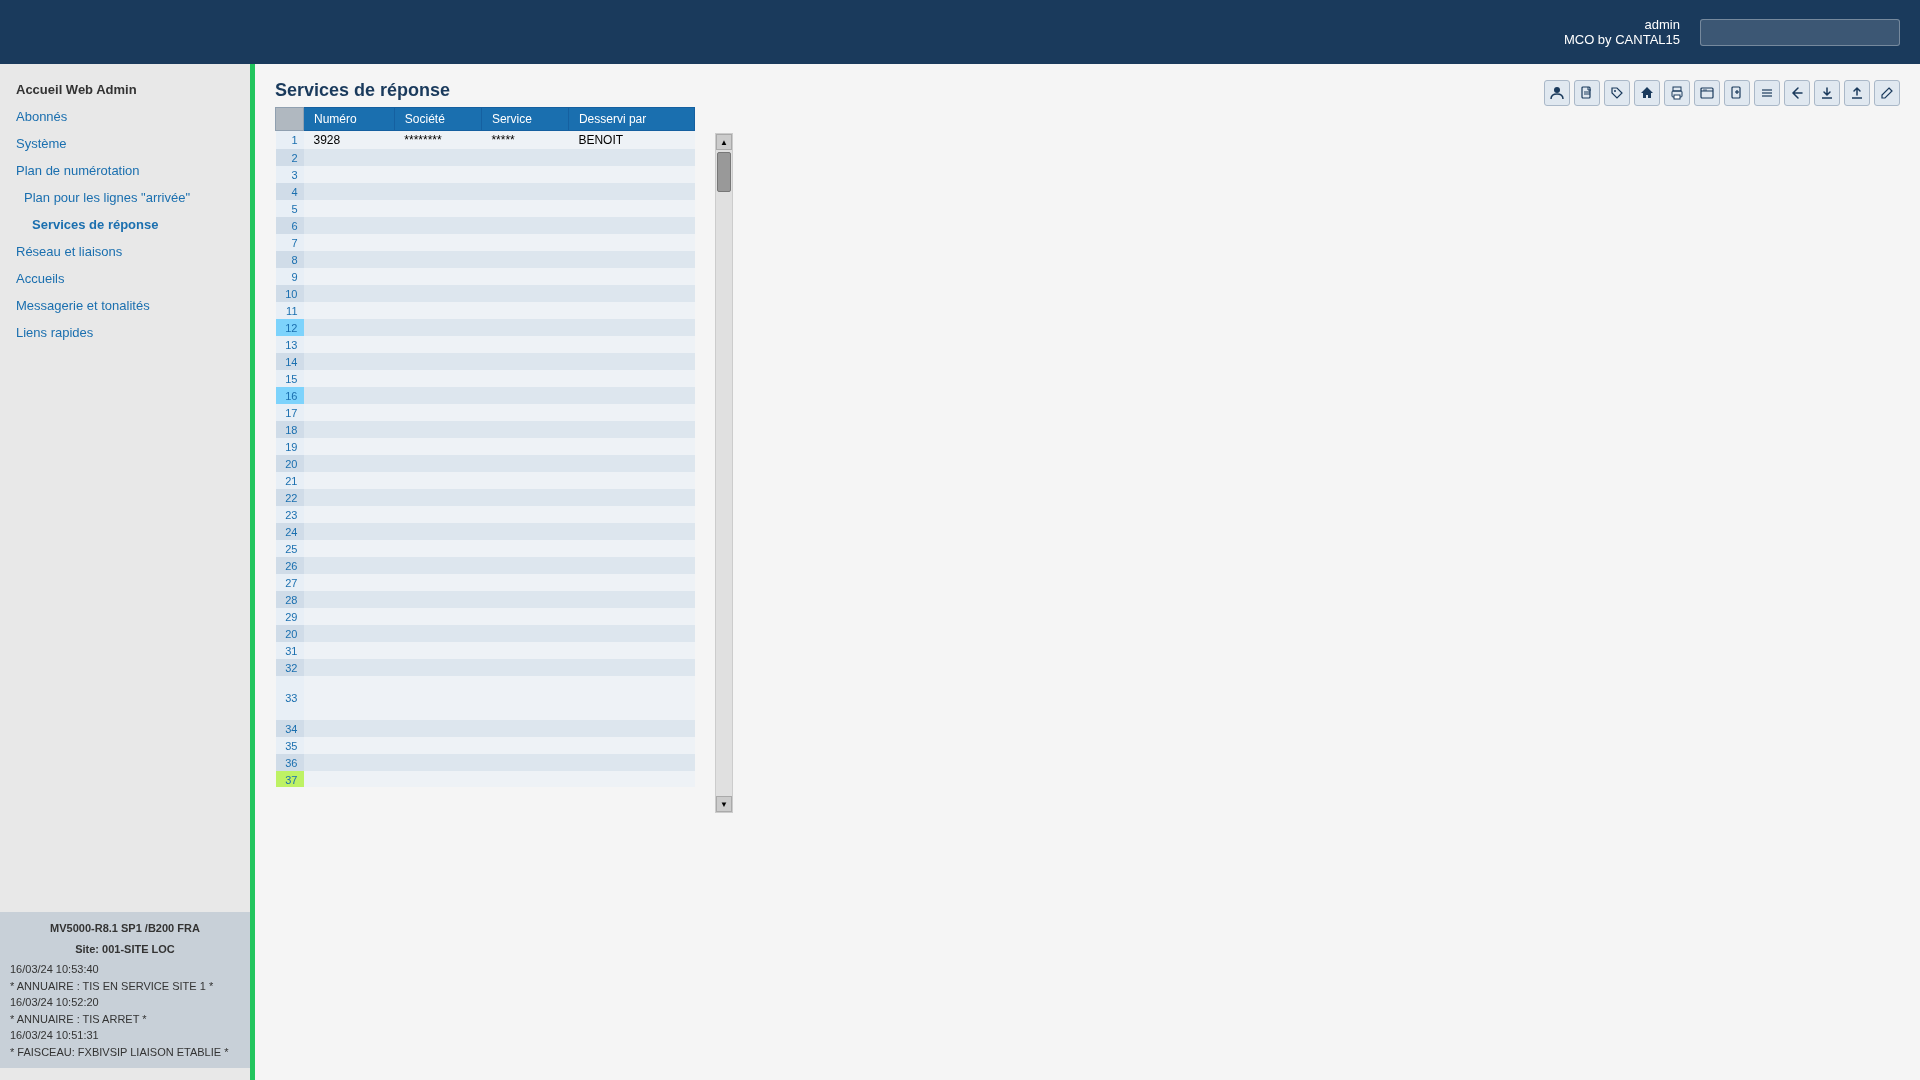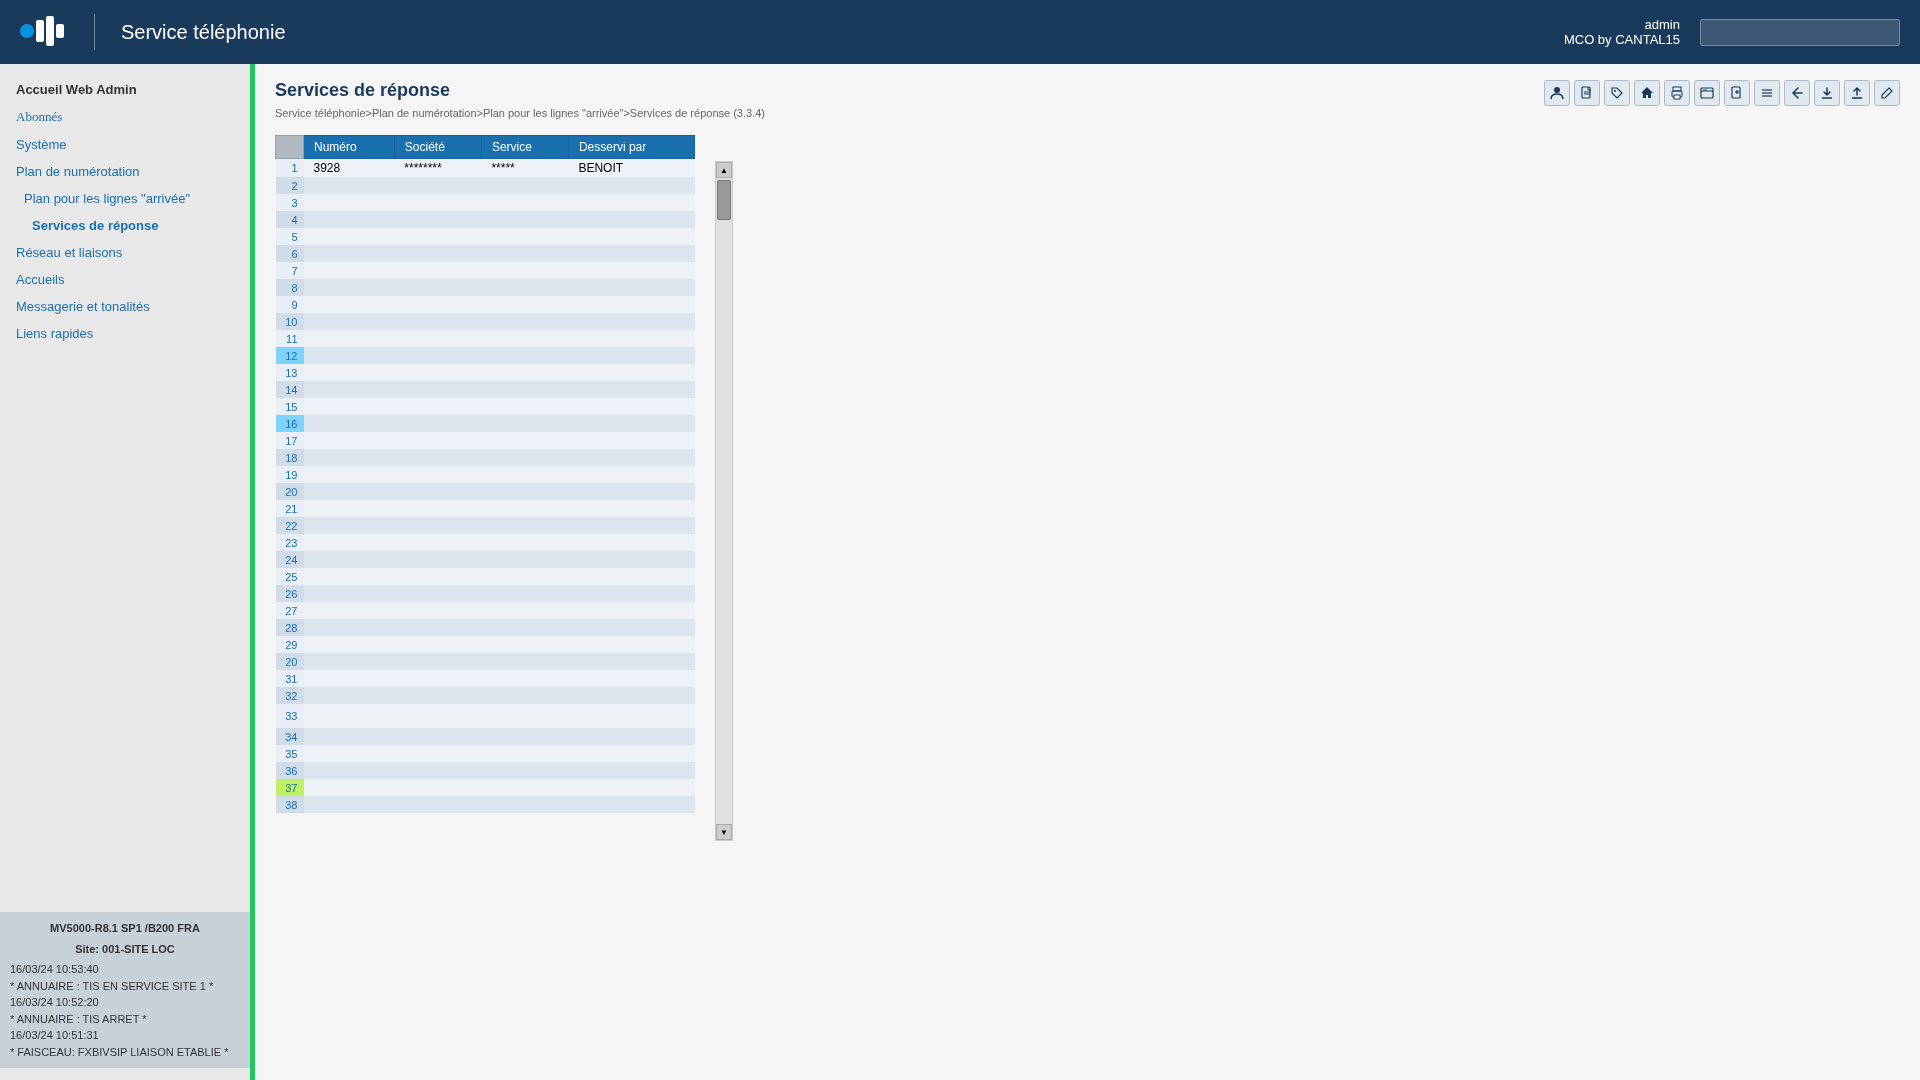--- a/index.html
+++ b/index.html
@@ -159,44 +159,34 @@
       border: none;
     }
     .data-table tr:nth-child(even) td { background: #dde6ee; }
     .data-table tr:nth-child(odd) td { background: #eef2f6; }
     .data-table tr:first-child td { background: #eef2f6; }
   </style>
 </head>
 <body>
 
 <div class="header">
-  <div class="header-logo">
-    <svg class="logo-icon" viewBox="0 0 48 32" fill="none">
-      <rect x="0" y="8" width="14" height="14" rx="7" fill="#00aaff" opacity="0.8"></rect>
-      <rect x="16" y="4" width="8" height="22" rx="2" fill="white"></rect>
-      <rect x="26" y="0" width="8" height="30" rx="2" fill="white"></rect>
-      <rect x="36" y="8" width="8" height="14" rx="2" fill="white"></rect>
-    </svg>
-    <div class="header-divider"></div>
-    <span class="header-title">Service téléphonie</span>
-  </div>
   <div class="header-right">
     <div class="header-user">
       <div>admin</div>
       <div>MCO by CANTAL15</div>
     </div>
     <input class="header-search" type="text" placeholder="" style="">
   </div>
 </div>
 
 <div class="main-layout">
 
   <div class="sidebar">
     <div class="sidebar-item plain">Accueil Web Admin</div>
-    <div class="sidebar-item" style="color:#1a6faf;font-family:Liberation Serif, serif;">Abonnés</div>
+    <div class="sidebar-item" style="color:#1a6faf;">Abonnés</div>
     <div class="sidebar-item" style="color:#1a6faf;">Système</div>
     <div class="sidebar-item" style="color:#1a6faf;">Plan de numérotation</div>
     <div class="sidebar-item sub1" style="color:#1a6faf;">Plan pour les lignes "arrivée"</div>
     <div class="sidebar-item sub2" style="color:#1a6faf; font-weight:bold;">Services de réponse</div>
     <div class="sidebar-item" style="color:#1a6faf;">Réseau et liaisons</div>
     <div class="sidebar-item" style="color:#1a6faf;">Accueils</div>
     <div class="sidebar-item" style="color:#1a6faf;">Messagerie et tonalités</div>
     <div class="sidebar-item" style="color:#1a6faf;">Liens rapides</div>
 
     <div class="sidebar-log">
@@ -286,21 +276,20 @@
           </svg>
       </div>
       <div class="toolbar-btn" title="Éditer">
         <svg width="14" height="14" viewBox="0 0 14 14">
             <path d="M9 2l3 3-7 7H2V9L9 2z" fill="none" stroke="#1a3a5c" stroke-width="1.2"></path>
           </svg>
       </div>
     </div>
 
     <div class="page-title">Services de réponse</div>
-    <div class="breadcrumb">Service téléphonie&gt;Plan de numérotation&gt;Plan pour les lignes "arrivée"&gt;Services de réponse (3.3.4)</div>
 
     <div style="display:flex; gap:0;">
 
       <div style="overflow-y:scroll; max-height:680px; width:440px; position:relative;">
         <table class="data-table" style="width:420px;">
           <thead>
             <tr>
               <th style="width:28px; background:#b0b8c0; border:1px solid #90a0b0; color:#333; padding:4px 6px;"></th>
               <th style="background:#1a6faf; color:white; padding:4px 10px;">Numéro</th>
               <th style="background:#1a6faf; color:white; padding:4px 10px;">Société</th>
@@ -527,21 +516,21 @@
     <td style="background:#eef2f6; padding:2px 10px; font-size:12px;"></td>
   </tr>
               <tr>
     <td style="background:#d0dce8; color:#1a6faf; font-size:11px; text-align:right; padding:2px 6px; width:28px;">32</td>
     <td style="background:#dde6ee; padding:2px 10px; font-size:12px; height:17px;"></td>
     <td style="background:#dde6ee; padding:2px 10px; font-size:12px;"></td>
     <td style="background:#dde6ee; padding:2px 10px; font-size:12px;"></td>
     <td style="background:#dde6ee; padding:2px 10px; font-size:12px;"></td>
   </tr>
               <tr>
-    <td style="background:#e8eff6; color:#1a6faf; font-size:11px; text-align:right; padding:6px 6px; width:28px;">33</td>
+    <td style="background:#e8eff6; color:#1a6faf; font-size:11px; text-align:right; padding:16px 6px; width:28px;">33</td>
     <td style="background:#eef2f6; padding:2px 10px; font-size:12px; height:17px;"></td>
     <td style="background:#eef2f6; padding:2px 10px; font-size:12px;"></td>
     <td style="background:#eef2f6; padding:2px 10px; font-size:12px;"></td>
     <td style="background:#eef2f6; padding:2px 10px; font-size:12px;"></td>
   </tr>
               <tr>
     <td style="background:#d0dce8; color:#1a6faf; font-size:11px; text-align:right; padding:2px 6px; width:28px;">34</td>
     <td style="background:#dde6ee; padding:2px 10px; font-size:12px; height:17px;"></td>
     <td style="background:#dde6ee; padding:2px 10px; font-size:12px;"></td>
     <td style="background:#dde6ee; padding:2px 10px; font-size:12px;"></td>

